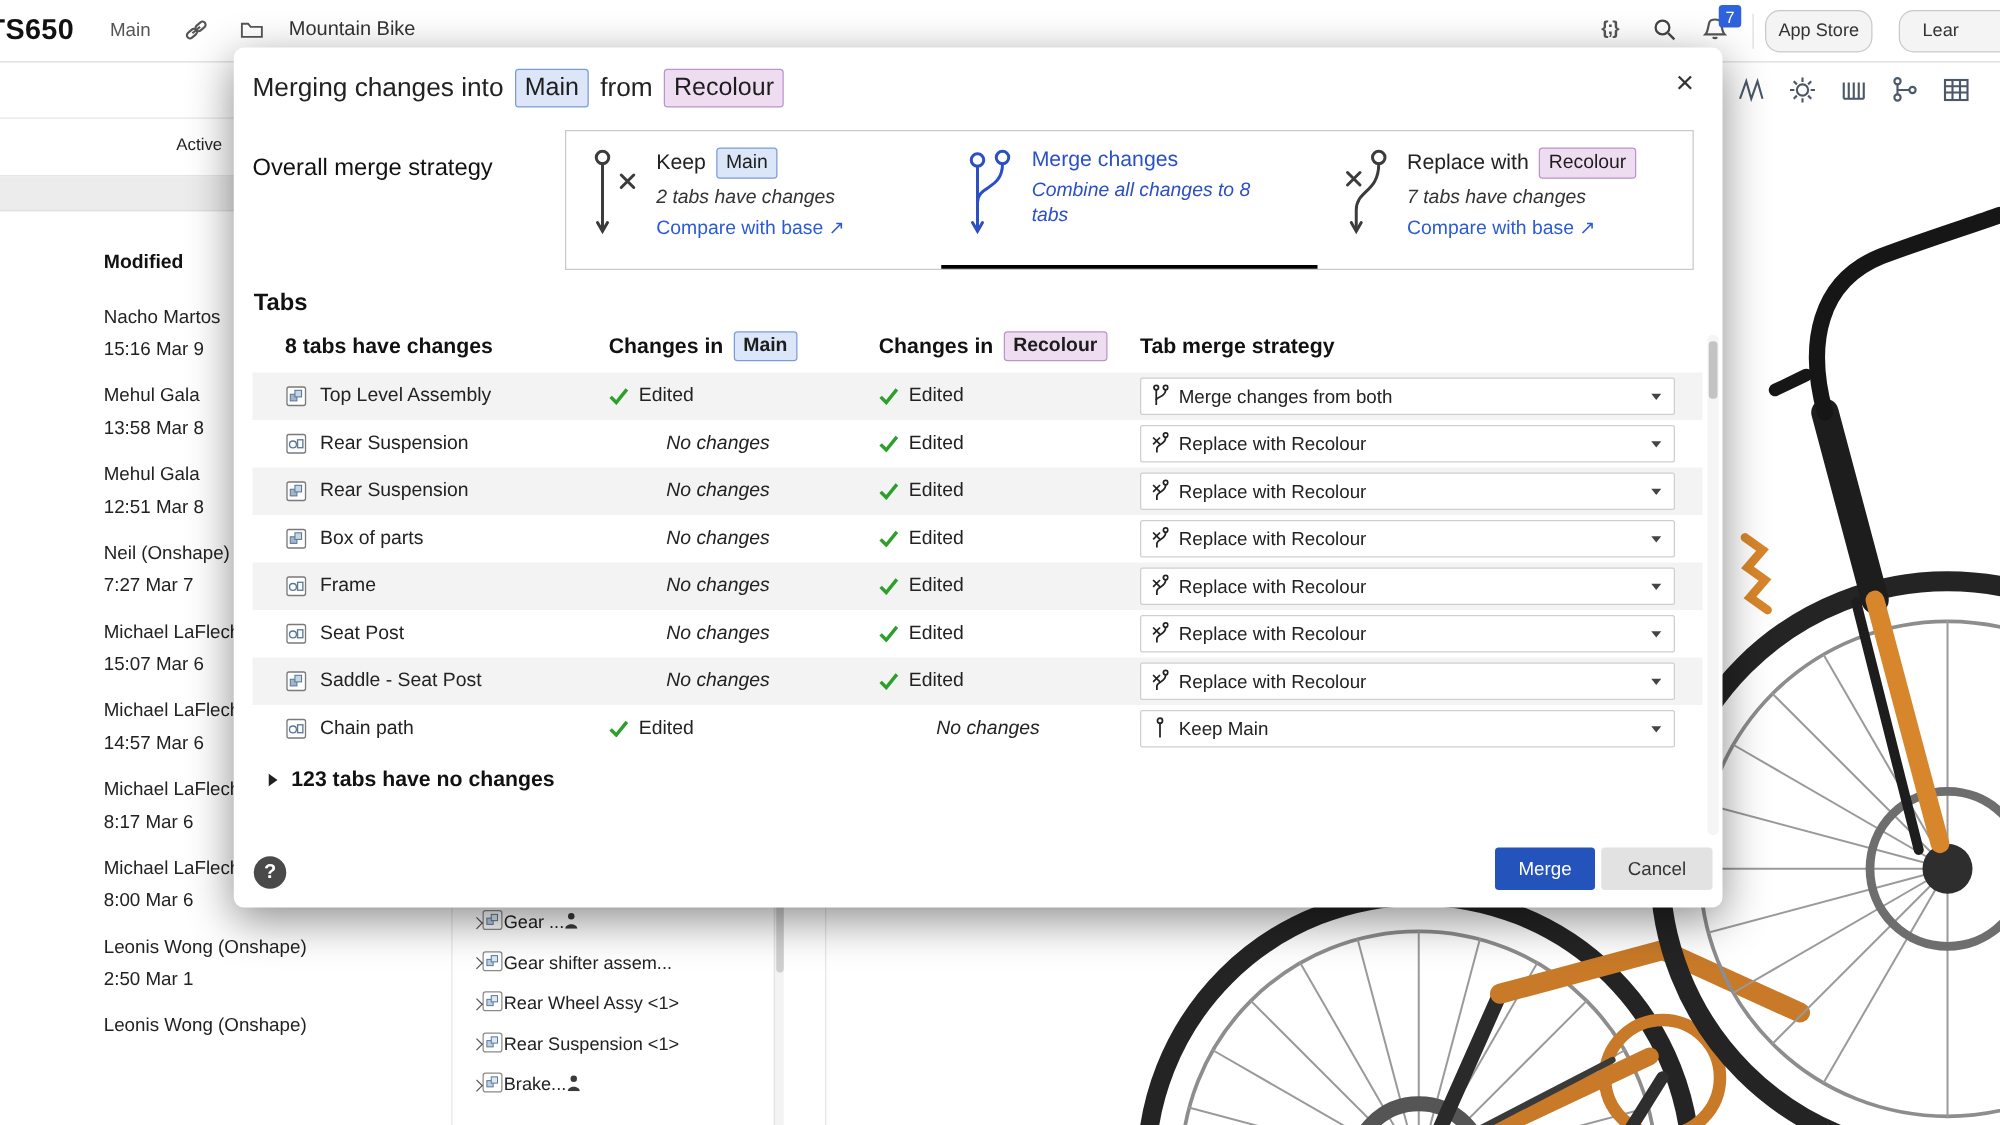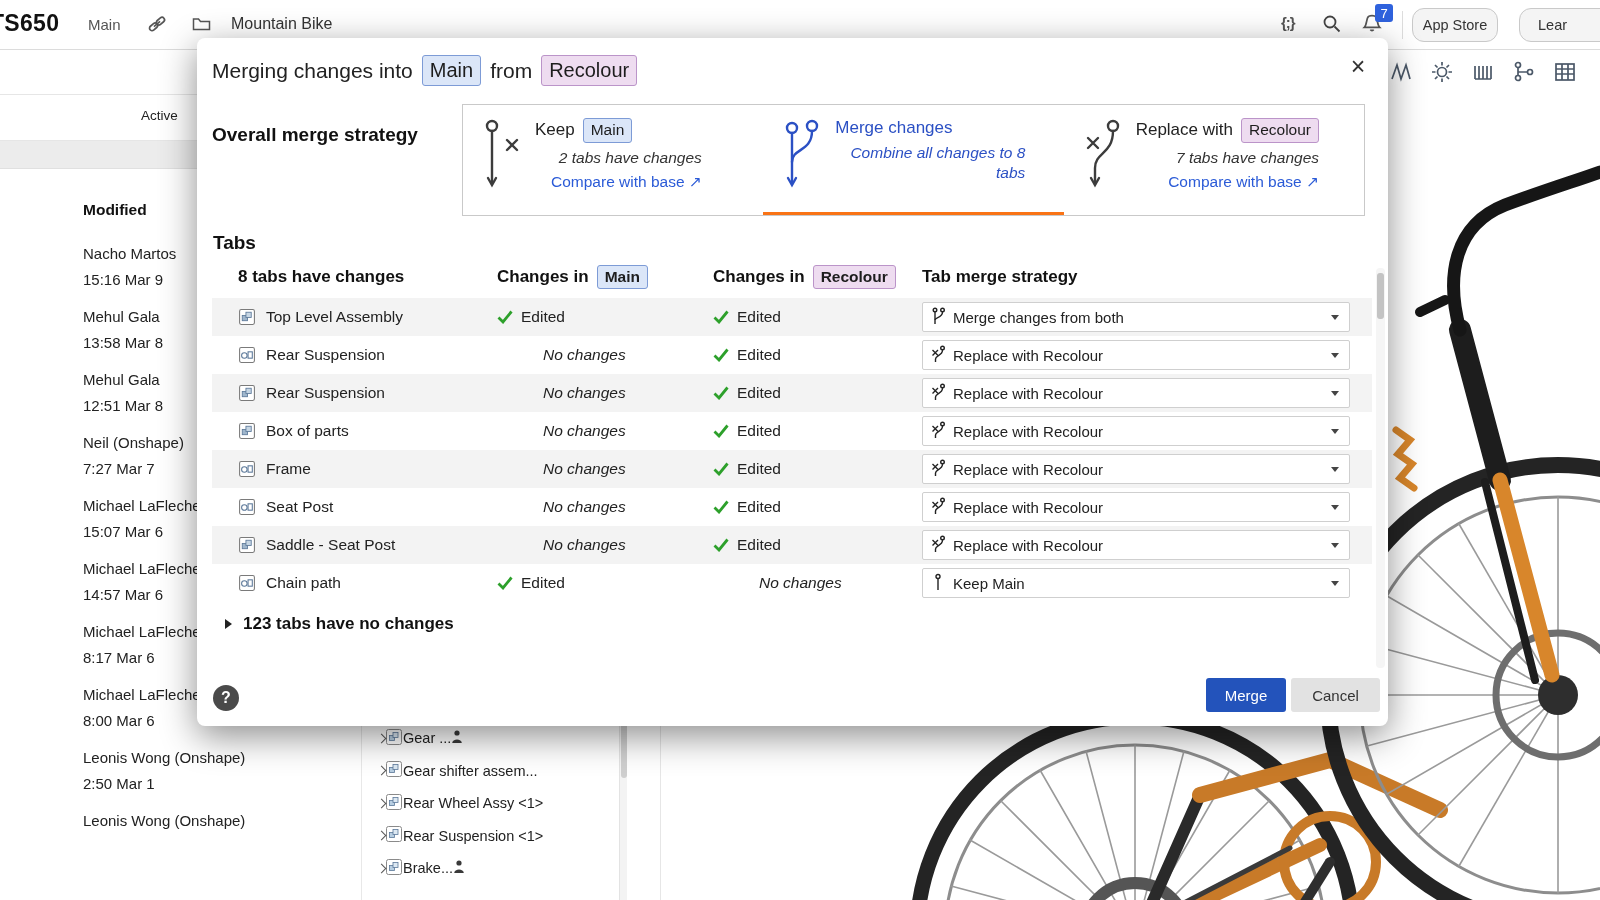--- a/index.html
+++ b/index.html
@@ -54,40 +54,40 @@
           transform:rotate(45deg); flex:0 0 auto; }
   .tree-scroll { position:absolute; left:619px; top:700px; width:8px; bottom:0; background:#f3f3f3;
                  border-left:1px solid #e3e3e3; z-index:1; }
   .tree-thumb { position:absolute; left:1px; top:8px; width:6px; height:70px; background:#cfcfcf; border-radius:3px; }
   .canvas-divider { position:absolute; left:660px; top:700px; width:1px; bottom:0; background:#e6e6e6; z-index:1; }
 
   
   .bike { position:absolute; left:900px; top:0; z-index:0; }
 
   
-  .dialog { position:absolute; left:197px; top:38px; width:1191px; height:688px; background:#fff;
+  .dialog { position:absolute; left:187px; top:38px; width:1191px; height:688px; background:#fff;
             border-radius:8px; box-shadow:0 10px 36px rgba(0,0,0,.45); z-index:10; }
   .dlg-header { position:relative; padding:17px 20px 10px 15px; }
   .dlg-title { font-size:21px; color:#222; display:flex; align-items:center; gap:9px; }
   .badge { display:inline-block; border-radius:3px; padding:1px 7px; line-height:1.35; color:#1d1d1d; }
   .badge.main { background:#dbe6f8; border:1px solid #7d9bd6; }
   .badge.recolour { background:#eedcf0; border:1px solid #bb94c9; }
   .dlg-title .badge { font-size:20px; }
   .dlg-close { position:absolute; right:14px; top:13px; width:32px; height:32px; font-size:25px;
                color:#333; text-align:center; line-height:30px; cursor:pointer; }
 
   .strategy { display:flex; padding:0 23px 0 15px; margin-top:8px; }
-  .strategy-heading { width:250px; font-size:19px; font-weight:700; padding-top:20px; color:#111; }
-  .cards { flex:1; display:flex; border:1px solid #c9c9c9; height:112px; background:#fff;text-align:right; }
+  .strategy-heading { width:250px; font-size:19px; font-weight:400; padding-top:20px; color:#111; }
+  .cards { flex:1; display:flex; border:1px solid #c9c9c9; height:112px; background:#fff; }
   .card { flex:1; display:flex; padding:13px 8px 8px 20px; gap:14px; cursor:pointer; }
-  .card.selected { border-bottom:3px solid #f97316; }
+  .card.selected { border-bottom:3px solid #000000; }
   .opt-title { font-size:17px; display:flex; gap:8px; align-items:center; margin-bottom:5px; color:#222; }
   .card .badge { font-size:15.5px; }
   .opt-note { font-style:italic; font-size:15.5px; color:#333; line-height:20px; }
-  .opt-link { font-size:15.5px; color:#2b5bd7; margin-top:5px; cursor:pointer;margin-left:16px; }
+  .opt-link { font-size:15.5px; color:#2b5bd7; margin-top:5px; cursor:pointer; }
   .card.selected .opt-title, .card.selected .opt-note { color:#2b50c4; }
   .card.selected .opt-note { max-width:190px; }
 
   .tabs-heading { margin:16px 0 2px 16px; font-size:19px; font-weight:700; color:#111; }
   .table { margin-left:15px; width:1160px; }
   .thead { display:flex; height:42px; align-items:center; font-weight:700; font-size:17px; color:#111; }
   .thead .badge { font-size:15.5px; font-weight:700; }
   .hcell { display:flex; align-items:center; gap:8px; }
   .trow { display:flex; height:38px; align-items:center; font-size:15.5px; }
   .tbody .trow:nth-child(odd) { background:#f3f3f3; }

